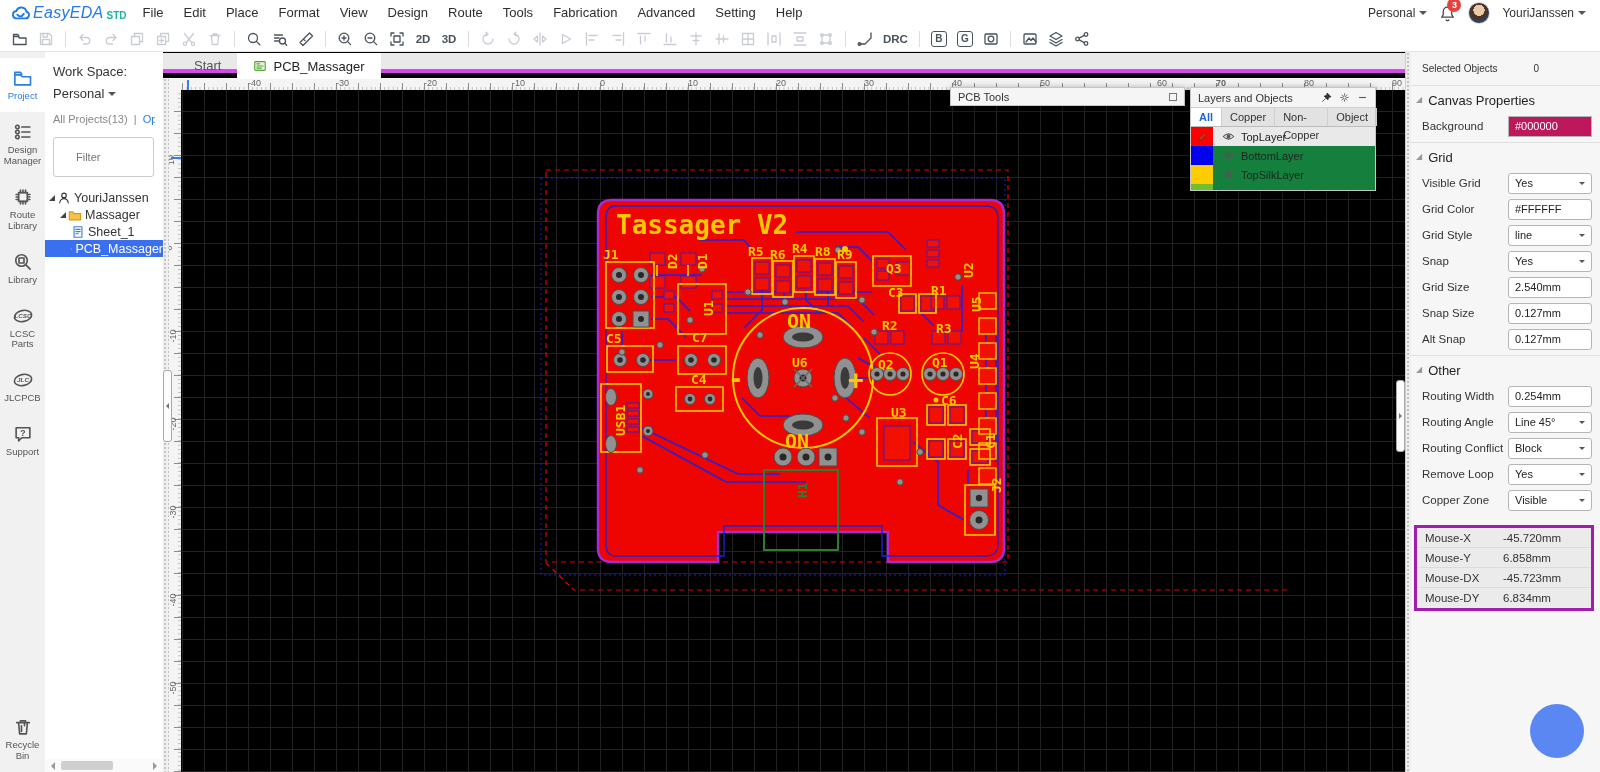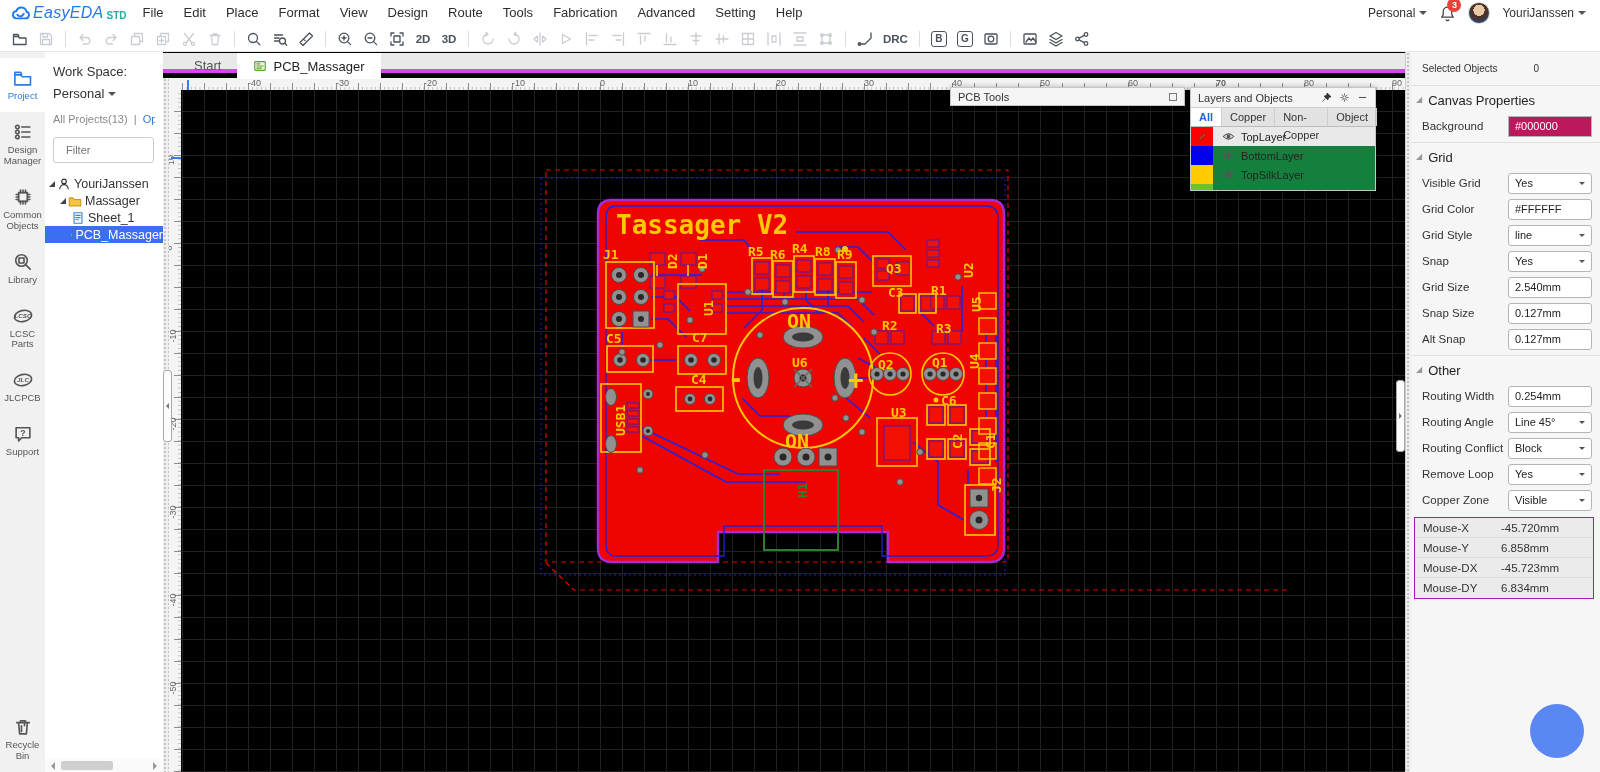--- a/index.html
+++ b/index.html
@@ -33,21 +33,21 @@
 .rail-item.active{background:#fff;color:#2a7de1}
 .rail-spacer{flex:1}
 
 
 #project-panel{position:absolute;top:52px;left:45px;width:118px;bottom:0;background:#fff;z-index:19;color:#333}
 .pp-head{padding:12px 8px 0}
 .ws-label{font-size:13px;color:#333}
 .ws-value{font-size:13px;margin-top:7px;cursor:pointer}
 .ap-row{margin-top:12px;font-size:11px;color:#888;white-space:nowrap;overflow:hidden}
 .link{color:#2a7de1;cursor:pointer}
-#filter{margin:12px 8px 2px;width:101px;height:26px;border:1px solid #ccc;border-radius:3px;padding:0 12px;font-size:11px;color:#333;font-family:"Liberation Sans",sans-serif}
+#filter{margin:12px 8px 2px;width:101px;height:40px;border:1px solid #ccc;border-radius:3px;padding:0 22px;font-size:11px;color:#333;font-family:"Liberation Sans",sans-serif}
 #tree{margin-top:10px}
 .tree-row{display:flex;align-items:center;height:17px;font-size:12.5px;white-space:nowrap;cursor:pointer;overflow:hidden}
 .tree-row.selected{background:#3a70f0;color:#fff}
 .expander{width:0;height:0;border:3.5px solid transparent;border-right-color:#444;border-bottom-color:#444;margin-right:2px;flex:none}
 .tree-label{margin-left:3px}
 #left-scroll{position:absolute;bottom:0;left:0;right:0;height:13px;background:#fafafa;display:flex;align-items:center;padding:0 2px}
 .scroll-arrow{width:0;height:0;border:4px solid transparent;flex:none;cursor:pointer}
 .scroll-arrow.left{border-right-color:#999}
 .scroll-arrow.right{border-left-color:#999;margin-left:auto}
 #scroll-thumb{margin-left:6px;width:52px;height:9px;background:#cfcfcf;border-radius:2px;cursor:pointer}
@@ -98,21 +98,21 @@
 #rp-dots{position:absolute;left:0;top:0;bottom:0;width:5px;background-color:#efefef;background-image:radial-gradient(#c3c3c3 1px,transparent 1.2px);background-size:4px 4px}
 .so-row{display:flex;padding:11px 0 8px 16px;font-size:10px;color:#333}
 .so-value{margin-left:36px}
 .sec-head{display:flex;align-items:center;gap:6px;padding:7px 0 5px 10px;font-size:13px;color:#222;border-top:1px solid #e0e0e0;margin-top:3px}
 .tri{font-size:8px;color:#999;transform:translateY(-1px)}
 .prop-row{display:flex;align-items:center;padding:2.5px 8px 2.5px 16px}
 .prop-label{flex:1;font-size:11.5px;color:#333}
 .ctl{width:84px;min-width:84px;height:21px;border:1px solid #b5b5b5;border-radius:3px;background:#fff;font-size:11px;display:flex;align-items:center;padding:0 6px;color:#222;cursor:pointer}
 .ctl .chev{margin-left:auto;width:0;height:0;border:3.5px solid transparent;border-top-color:#555;transform:translateY(2px)}
 .ctl.color-black{background:#be185d;color:#fff;border-radius:0}
-#mouse-table{margin:4px 6px 0 8px;background:#ebebeb;border:1px solid #a21caf}
+#mouse-table{margin:12px 6px 0 8px;background:#ebebeb;border:3px solid #a21caf}
 .mouse-row{display:flex;height:20px;align-items:center;border-bottom:1px solid #dcdcdc;font-size:11.5px;color:#333}
 .mouse-row:last-child{border-bottom:none}
 .mouse-label{width:86px;padding-left:8px}
 #fab{position:absolute;right:16px;bottom:14px;width:54px;height:54px;border-radius:50%;background:#5b87f2;cursor:pointer;z-index:25}
 svg.ico{display:block}
 </style>
 </head>
 <body>
 
 <div id="app">
@@ -445,21 +445,21 @@
         </svg>
         <span class="rail-label">Design Manager</span>
       </div>
       <div class="rail-item">
         <svg class="ico" width="20" height="20" viewBox="0 0 16 16">
           <g fill="none" stroke="currentColor" stroke-width="1.3" stroke-linecap="round" stroke-linejoin="round">
             <rect x="4.5" y="4.5" width="7" height="7"></rect>
             <path d="M6 4.5V2.5M8 4.5V2.5M10 4.5V2.5M6 13.5v-2M8 13.5v-2M10 13.5v-2M4.5 6H2.5M4.5 8H2.5M4.5 10H2.5M13.5 6h-2M13.5 8h-2M13.5 10h-2"></path>
           </g>
         </svg>
-        <span class="rail-label">Common Objects</span>
+        <span class="rail-label">Route Library</span>
       </div>
       <div class="rail-item">
         <svg class="ico" width="20" height="20" viewBox="0 0 16 16">
           <g fill="none" stroke="currentColor" stroke-width="1.3" stroke-linecap="round" stroke-linejoin="round">
             <circle cx="6.8" cy="6.8" r="4.6"></circle>
             <rect x="4.8" y="4.8" width="4" height="4"></rect>
             <path d="M10.1 10.1l3.6 3.6"></path>
           </g>
         </svg>
         <span class="rail-label">Library</span>
@@ -576,21 +576,21 @@
         <span class="truler-label" style="left: 67px;">-40</span>
         <span class="truler-label" style="left: 155px;">-30</span>
         <span class="truler-label" style="left: 243px;">-20</span>
         <span class="truler-label" style="left: 331px;">-10</span>
         <span class="truler-label" style="left: 419px;">0</span>
         <span class="truler-label" style="left: 507px;">10</span>
         <span class="truler-label" style="left: 595px;">20</span>
         <span class="truler-label" style="left: 683px;">30</span>
         <span class="truler-label" style="left: 771px;">40</span>
         <span class="truler-label" style="left: 859px;">50</span>
-        <span class="truler-label" style="left: 947px;">60</span>
+        <span class="truler-label" style="left: 976px;">60</span>
         <span class="truler-label" style="left: 1035px; font-weight: bold;">70</span>
         <span class="truler-label" style="left: 1123px;">80</span>
         <span class="truler-label" style="left: 1211px;">90</span>
       </div>
     <div id="left-ruler">
         <div id="left-marker"></div>
         <span class="lruler-label" style="top: 65px;">10</span>
         <span class="lruler-label" style="top: 153px;">0</span>
         <span class="lruler-label" style="top: 241px;">-10</span>
         <span class="lruler-label" style="top: 329px;">-20</span>

